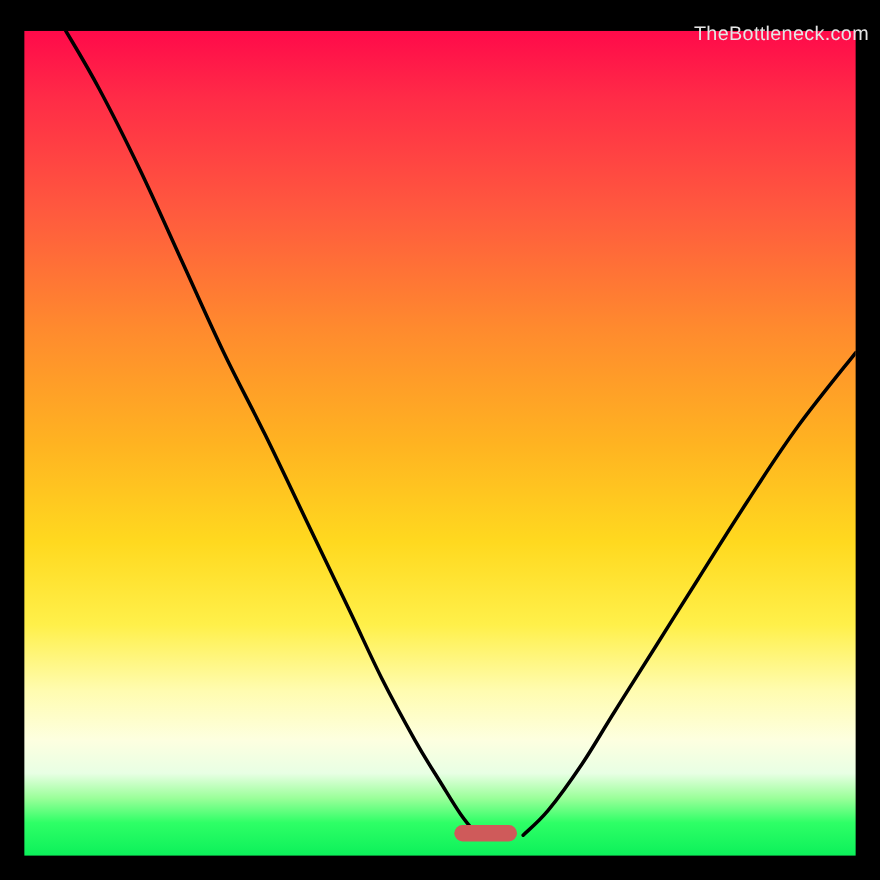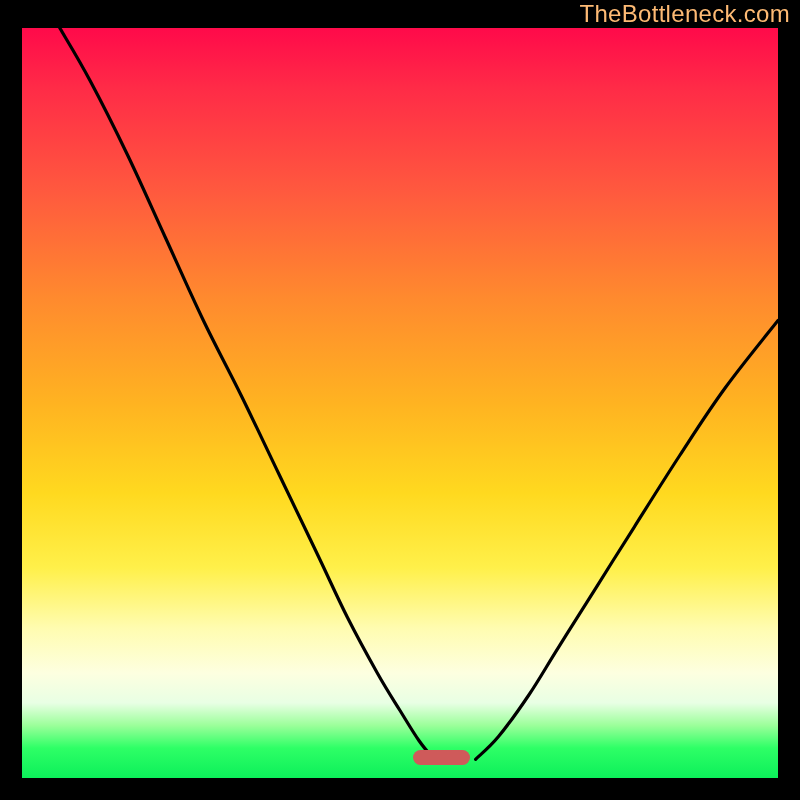--- a/index.html
+++ b/index.html
@@ -12,24 +12,24 @@
     font-family: Arial, Helvetica, sans-serif;
   }
   .frame {
     position: relative;
     width: 800px;
     height: 800px;
     background: #000;
   }
   .watermark {
     position: absolute;
-    top: 0;
+    top: 20px;
     right: 10px;
-    color: #fdba74;
-    font-size: 24px;
+    color: #e5e5e5;
+    font-size: 18px;
     font-weight: 500;
     letter-spacing: 0.3px;
     z-index: 10;
   }
   .plot-area {
     position: absolute;
     left: 22px;
     top: 28px;
     width: 756px;
     height: 750px;

